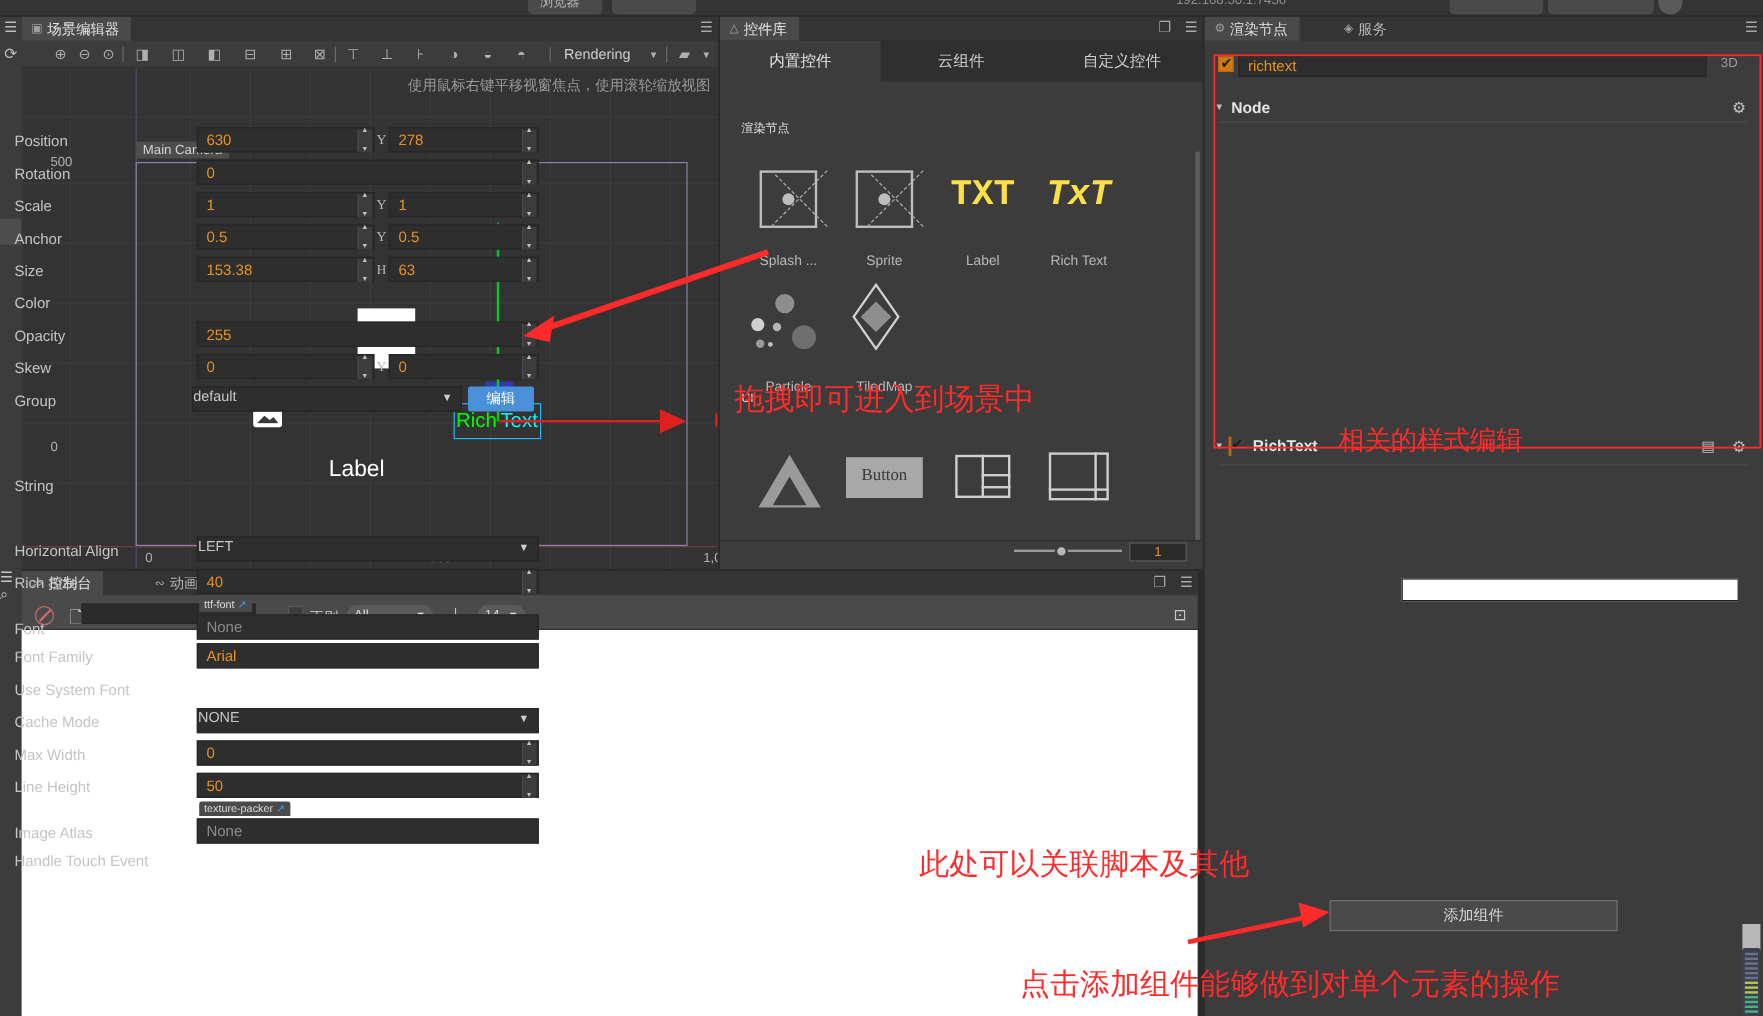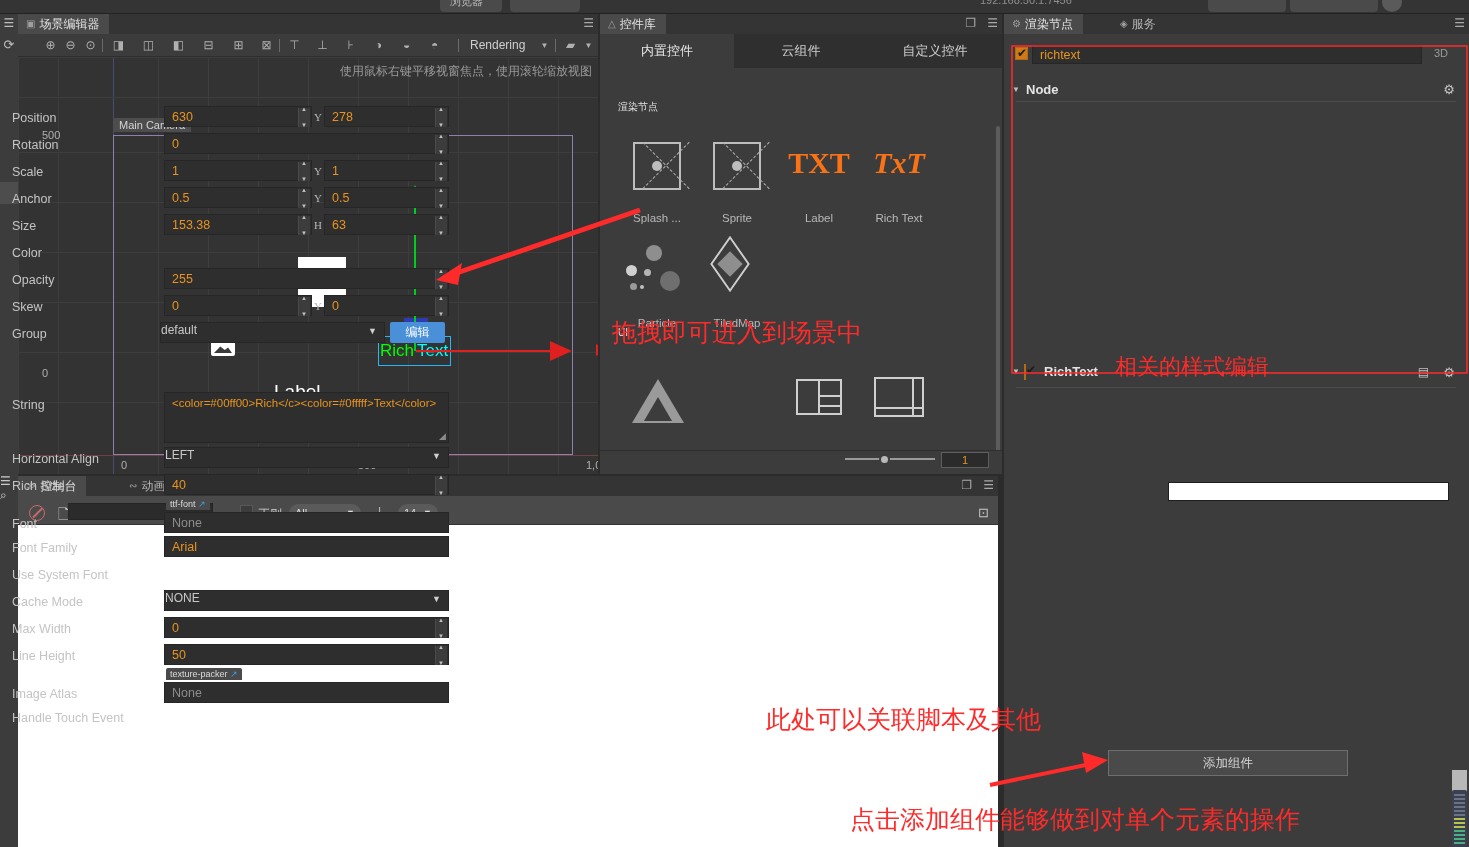--- a/index.html
+++ b/index.html
@@ -82,21 +82,21 @@
   .libtab.sel{ background:#3c3c3c; color:#e6e6e6; }
   #libBody{ position:absolute; left:0; top:54px; width:402px; height:382px; background:#3c3c3c; overflow:hidden;}
   .secttl{ position:absolute; font-size:10px; color:#e0e0e0;}
   .item{ position:absolute; width:86px; text-align:center; }
   .item .ic{ height:58px; position:relative; }
   .item .nm{ font-size:11.5px; color:#b8b8b8; margin-top:16px; white-space:nowrap;}
   .frameIcon{ position:absolute; left:50%; top:4px; margin-left:-24px; width:48px; height:48px; border:2px solid #bdbdbd;}
   .frameIcon .d1,.frameIcon .d2{ position:absolute; left:-2px; top:21px; width:66px; height:0; border-top:1px dashed #b0b0b0; transform-origin:center;}
   .frameIcon .d1{ transform:rotate(45deg); } .frameIcon .d2{ transform:rotate(-45deg); }
   .frameIcon .c{ position:absolute; left:50%; top:50%; margin:-5px 0 0 -5px; width:10px;height:10px;border-radius:50%;background:#bdbdbd;}
-  .txtIcon{ position:absolute; left:0; top:8px; width:100%; font-family:Liberation Serif, serif; color:#f97316; }
+  .txtIcon{ position:absolute; left:0; top:8px; width:100%; font-family:Liberation Mono, monospace; color:#fde047; }
   #libFooter{ position:absolute; left:0; top:436px; width:402px; height:24px; background:#3c3c3c; border-top:1px solid #2e2e2e;}
   #slider{ position:absolute; left:845px; top:458px; width:90px; height:2px; background:#9a9a9a;}
   #sliderKnob{ position:absolute; left:879px; top:454px; width:11px;height:11px;border-radius:50%;background:#b9b9b9;border:2px solid #3c3c3c;}
   #zoomVal{ position:absolute; left:941px; top:452px; width:48px;height:16px;background:#2b2b2b;border:1px solid #5e5e5e; color:#e8941f; font-size:11px; text-align:center; line-height:15px;}
   #libScroll{ position:absolute; right:2px; top:58px; width:4px; height:330px; background:#5c5c5c; border-radius:2px;}
 
   
   #insp{ left:1004px; top:14px; width:465px; height:847px; background:#3c3c3c; }
   #insp .tabbar{ background:#343434; width:465px;}
   #inspBody{ position:absolute; left:0; top:20px; width:465px; height:827px; background:#3c3c3c; }
@@ -361,20 +361,26 @@
 
     <div class="secttl" style="left:18px; top:259px;">UI</div>
 
     <div class="item" style="left:14px; top:305px;">
       <div class="ic" style="position:relative;">
         <div style="position:absolute;left:18px;top:6px;width:0;height:0;border-left:26px solid transparent;border-right:26px solid transparent;border-bottom:44px solid #9a9a9a;"></div>
         <div style="position:absolute;left:30px;top:24px;width:0;height:0;border-left:14px solid transparent;border-right:14px solid transparent;border-bottom:24px solid #3c3c3c;"></div>
       </div>
     </div>
 
+    <div class="item" style="left:94px; top:305px;">
+      <div class="ic" style="position:relative;">
+        <div style="position:absolute;left:11px;top:8px;width:64px;height:34px;background:#a8a8a8;"></div>
+        <div style="position:absolute;left:11px;top:16px;width:64px;text-align:center;font-family:'Liberation Serif',serif;font-size:14px;color:#3a3a3a;">Button</div>
+      </div>
+    </div>
 
     <div class="item" style="left:176px; top:305px;">
       <div class="ic" style="position:relative;">
         <div style="position:absolute;left:20px;top:6px;width:46px;height:36px;border:2px solid #cfcfcf;"></div>
         <div style="position:absolute;left:42px;top:6px;width:2px;height:36px;background:#cfcfcf;"></div>
         <div style="position:absolute;left:42px;top:22px;width:24px;height:2px;background:#cfcfcf;"></div>
         <div style="position:absolute;left:42px;top:32px;width:24px;height:2px;background:#cfcfcf;"></div>
       </div>
     </div>
 
@@ -527,24 +533,20 @@
   <span class="caret" style="top:6px;">▼</span>
   <span class="abs chkOrange" style="left:20px; top:4px;"></span>
   <span class="nm" style="left:40px; top:3px;">RichText</span>
   <span class="abs" style="right:40px; top:4px; font-size:12px; color:#c2c2c2;">▤</span>
   <span class="gearIcon">⚙</span>
 </div>
 <div class="abs" style="left:1016px; top:387px; width:440px; height:1px; background:#4d4d4d;"></div>
 
 <div class="row abs" style="top:392px; height:52px;">
   <span class="rlabel">String</span>
-  <div class="field" style="left:164px; top:0px; width:285px; height:51px;">
-    <span class="v" style="right:6px; line-height:15px; word-break:break-all; white-space:normal; font-size:11.5px;">&lt;color=#00ff00&gt;Rich&lt;/c&gt;&lt;color=#0fffff&gt;Text&lt;/color&gt;</span>
-    <span class="abs" style="right:2px; bottom:1px; font-size:9px; color:#8a8a8a;">◢</span>
-  </div>
 </div>
 
 <div class="row abs" style="top:446px;">
   <span class="rlabel">Horizontal Align</span>
   <div class="dropdown" style="left:164px; top:1px; width:285px;">
     <span class="vw">LEFT</span>
     <span class="car">▼</span>
   </div>
 </div>
 

